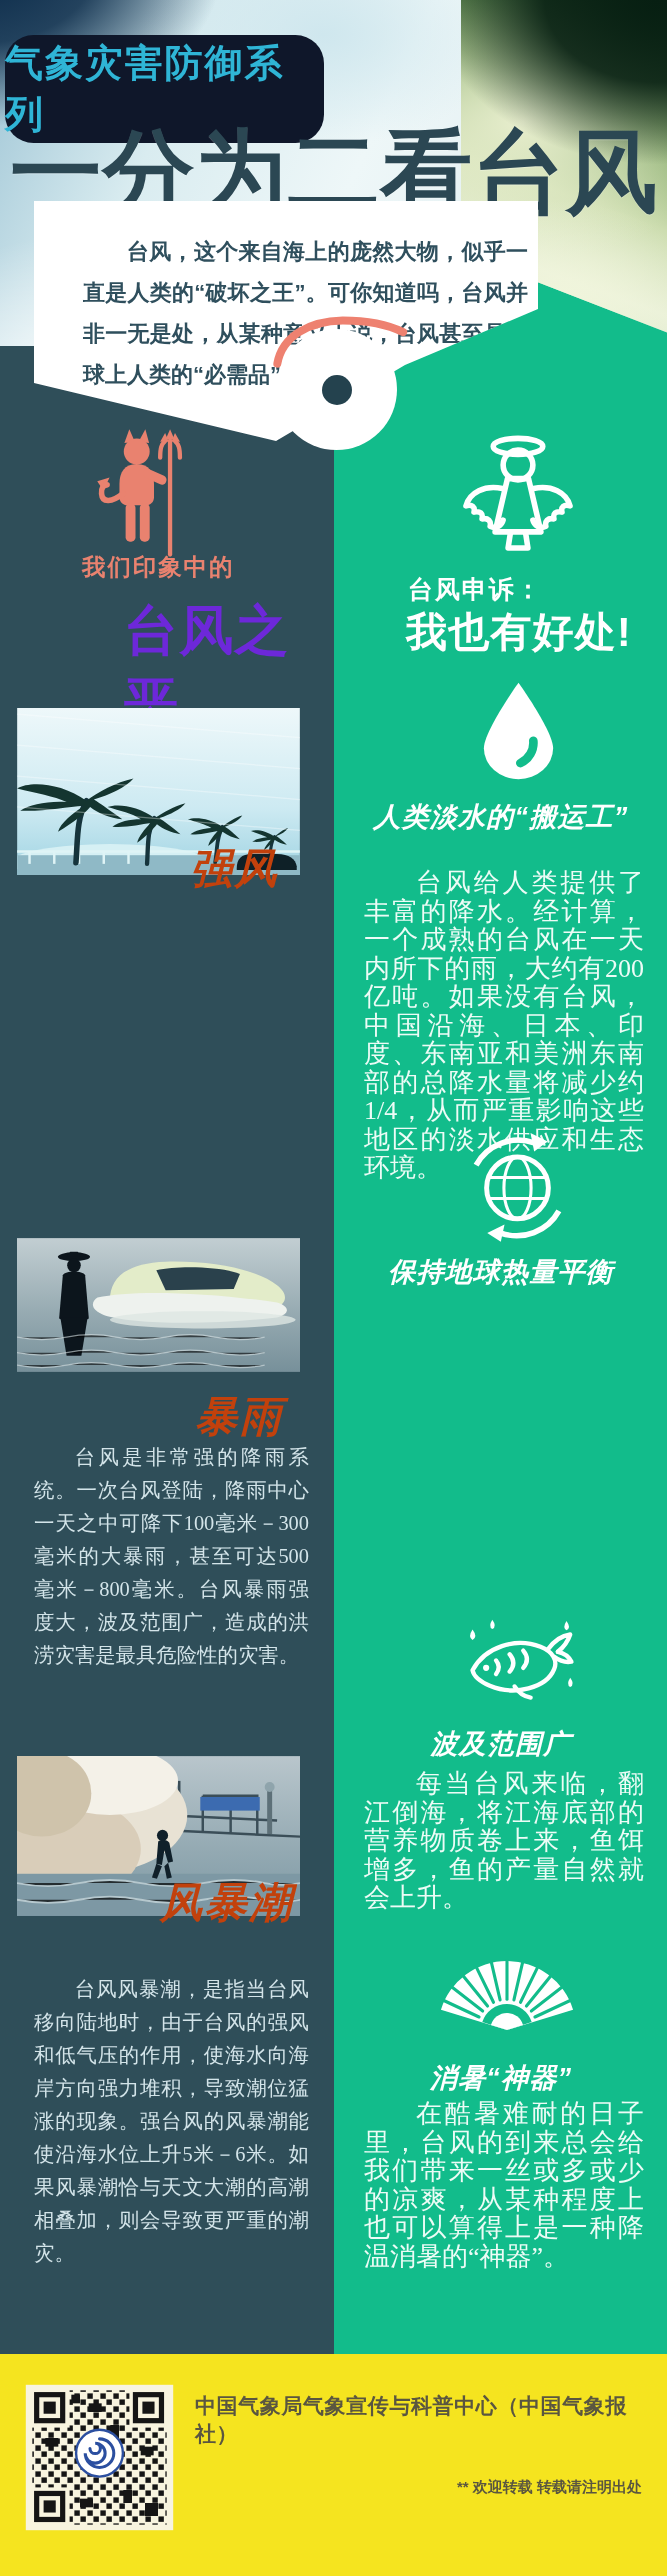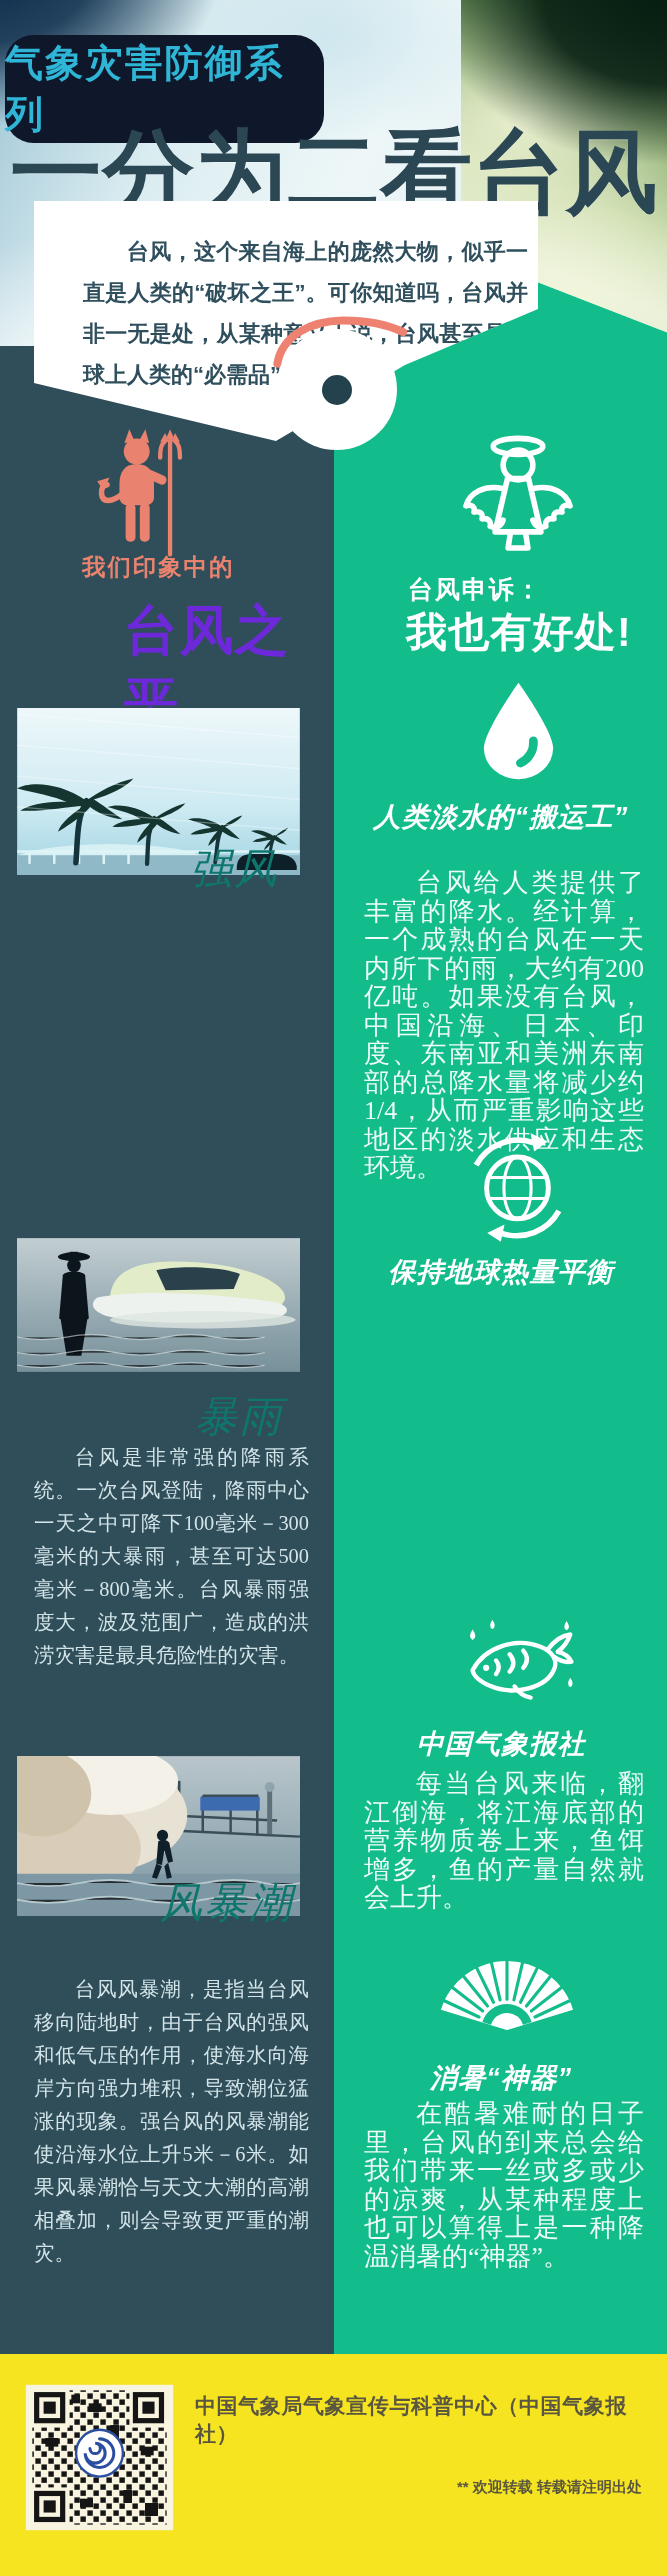--- a/index.html
+++ b/index.html
@@ -63,21 +63,21 @@
 
   
   .devil { left:96px; top:82px; width:108px; height:131px; }
   .kicker-left { left:82px; top:205px; font-size:23.5px; font-weight:700; color:#e9826f; letter-spacing:1.9px; }
   .head-left   { left:79px; top:249px; font-size:54px; font-weight:900; color:#6d28d9; letter-spacing:1.2px;margin-left:45px; }
   .photo { left:17.3px; width:283px; overflow:hidden; }
   .photo svg { display:block; }
   .ph1 { top:362px;  height:167px; }
   .ph2 { top:892px; height:134px; }
   .ph3 { top:1410px; height:160px; }
-  .ylab { font-size:42px; font-weight:400; font-style:italic; color:#0f766e; letter-spacing:2.5px; }
+  .ylab { font-size:42px; font-weight:700; font-style:italic; color:#c2410c; letter-spacing:2.5px; }
   .lab1 { left:190px; top:495px; }
   .lab2 { left:195px; top:1007px;margin-top:36px; }
   .lab3 { left:160px; top:1529px; }
   .para-l {
     left:34px; width:275px; font-family:"Liberation Serif","DejaVu Serif",serif;
     font-size:20.4px; line-height:33px; color:#d3e4e9; text-indent:2em; text-align:justify;
   }
   .pl1 { top:594px; }
   .pl2 { top:1095px; }
   .pl3 { top:1627px; }
@@ -340,21 +340,21 @@
         </g>
         <circle cx="50" cy="92" r="5" fill="#ffffff"></circle>
         <g fill="#ffffff">
           <path d="M28 30 q-8 12 0 17 q9 -5 0 -17 Z"></path>
           <path d="M60 14 q-7 11 0 15 q8 -4 0 -15 Z"></path>
           <path d="M180 16 q-7 11 0 15 q8 -4 0 -15 Z"></path>
           <path d="M186 108 q-7 11 0 15 q8 -4 0 -15 Z"></path>
         </g>
       </svg>
     </div>
-    <div class="abs sec-title st3">中国气象报社</div>
+    <div class="abs sec-title st3">波及范围广</div>
     <div class="abs para-r pr3">每当台风来临，翻江倒海，将江海底部的营养物质卷上来，鱼饵增多，鱼的产量自然就会上升。</div>
 
     <div class="abs icon-fan">
       <svg width="142" height="87" viewBox="0 0 230 140">
         <path d="M115 134 L8 101 A112 112 0 0 1 222 101 Z" fill="#ffffff"></path>
         <g stroke="#12bc8b" stroke-width="5" stroke-linecap="round">
           <line x1="69.7" y1="112.9" x2="13.5" y2="86.6"></line>
           <line x1="75.6" y1="103.2" x2="26.7" y2="65"></line>
           <line x1="83.5" y1="95.1" x2="44.5" y2="47"></line>
           <line x1="93.1" y1="89.1" x2="65.9" y2="33.3"></line>

